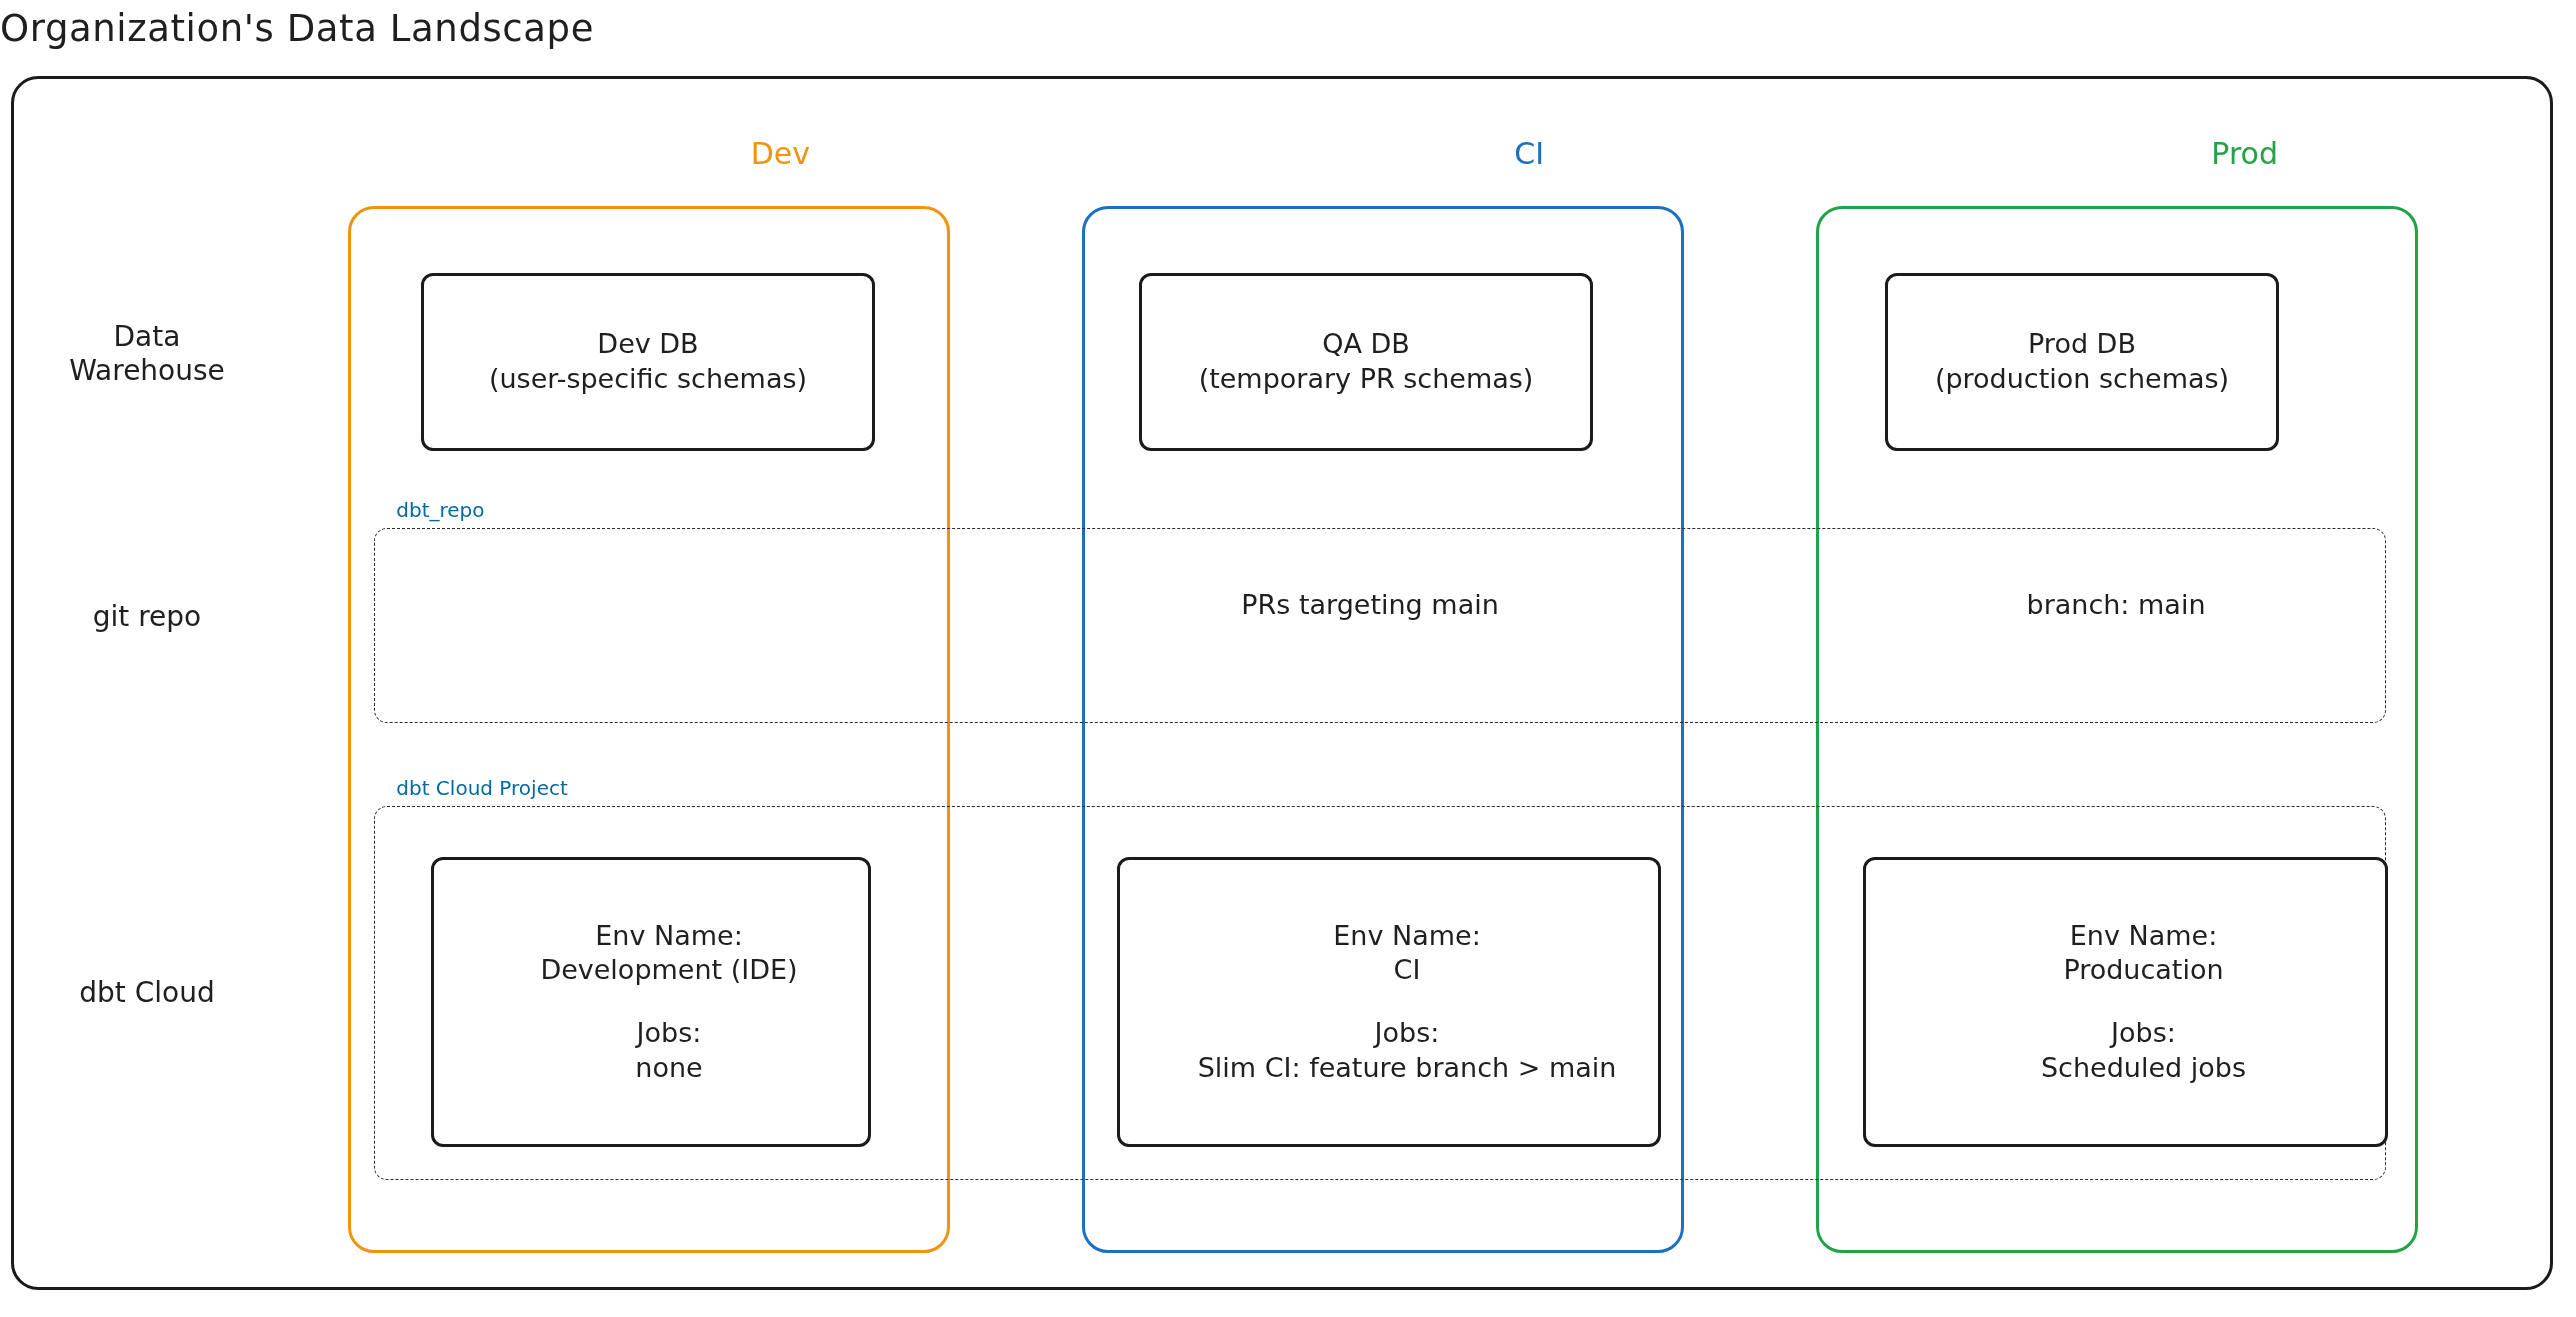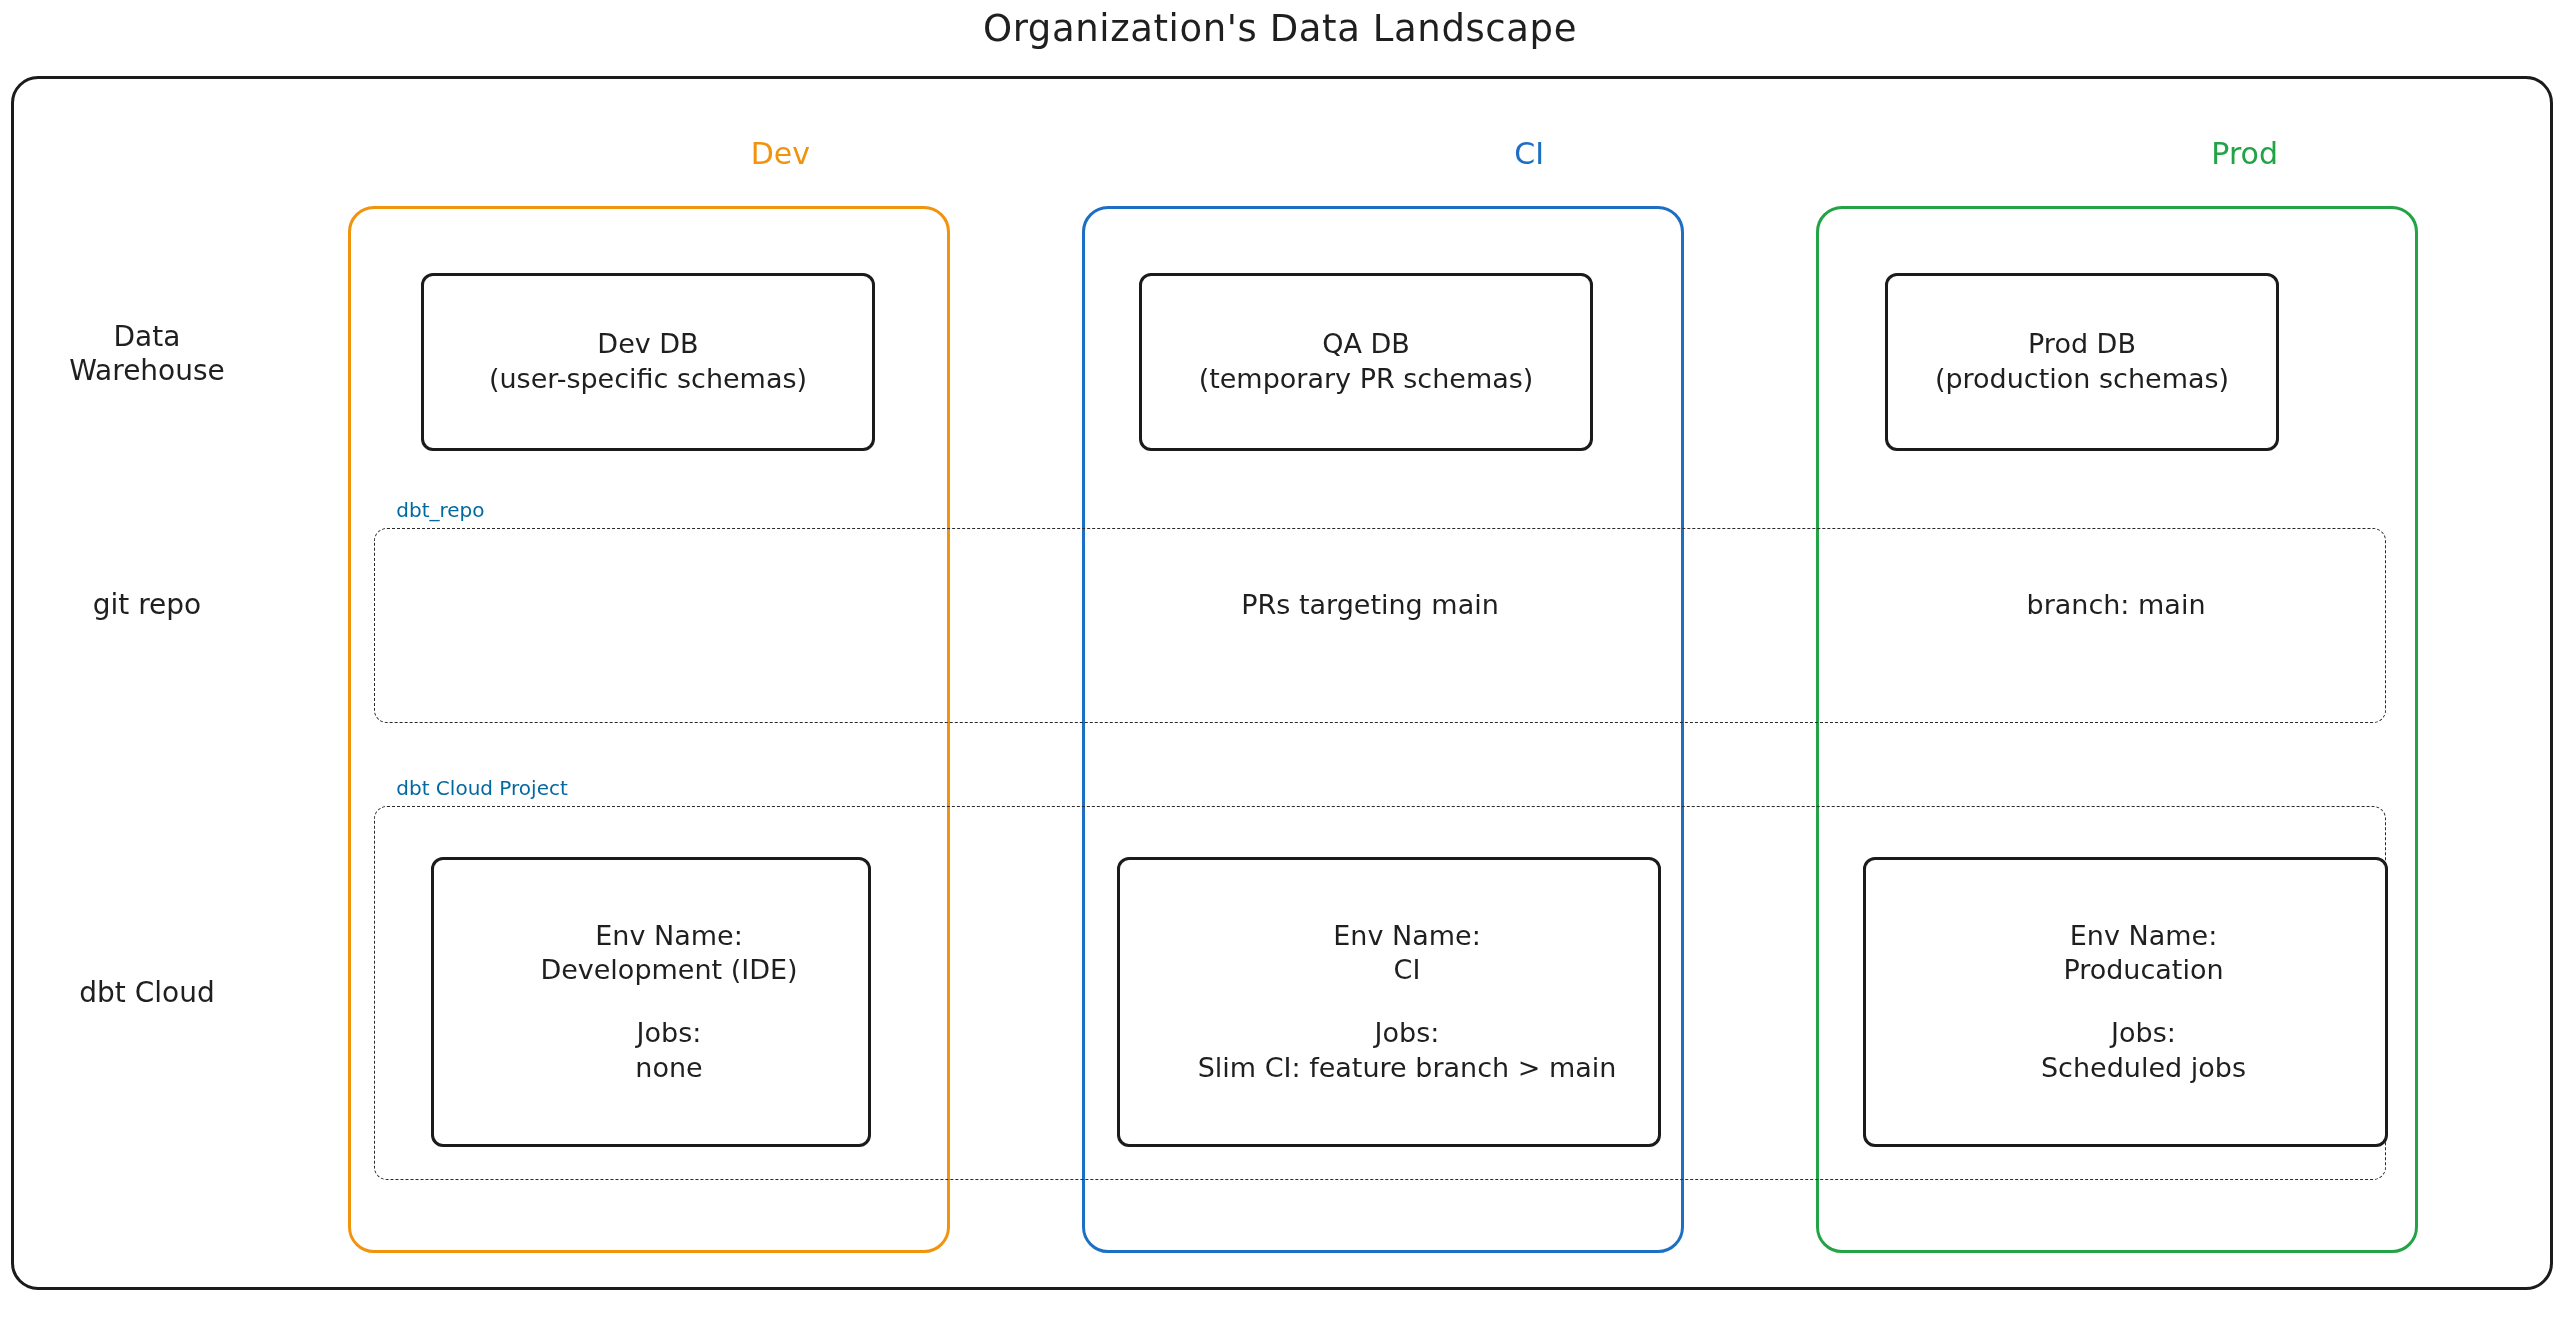--- a/index.html
+++ b/index.html
@@ -8,21 +8,20 @@
     background:#ffffff;
     font-family:"DejaVu Sans", sans-serif;
     overflow:hidden;
     position:relative;
   }
   .root{position:absolute;inset:0;}
 
   
   .title{
     position:absolute;left:0;right:16px;top:7px;
-    text-align:center;
     font-size:37px;
     color:#1f1f1f;
     letter-spacing:0.6px;
   }
 
   
   .outer-frame{
     position:absolute;
     left:10.7px;top:76px;
     width:2542px;height:1214px;
@@ -35,21 +34,21 @@
   .row-label{
     position:absolute;
     text-align:center;
     font-size:28px;
     color:#1f1f1f;
     line-height:1.22;
     width:249px;
     left:22.5px;
   }
   #rl-0{top:320px;}
-  #rl-1{top:588px;}
+  #rl-1{top:600px;}
   #rl-2{top:976px;}
 
   
   .col-header{
     position:absolute;
     text-align:right;
     font-size:30px;
     width:331px;
   }
   #ch-0{left:479px;top:136px;color:#F2930D;}

